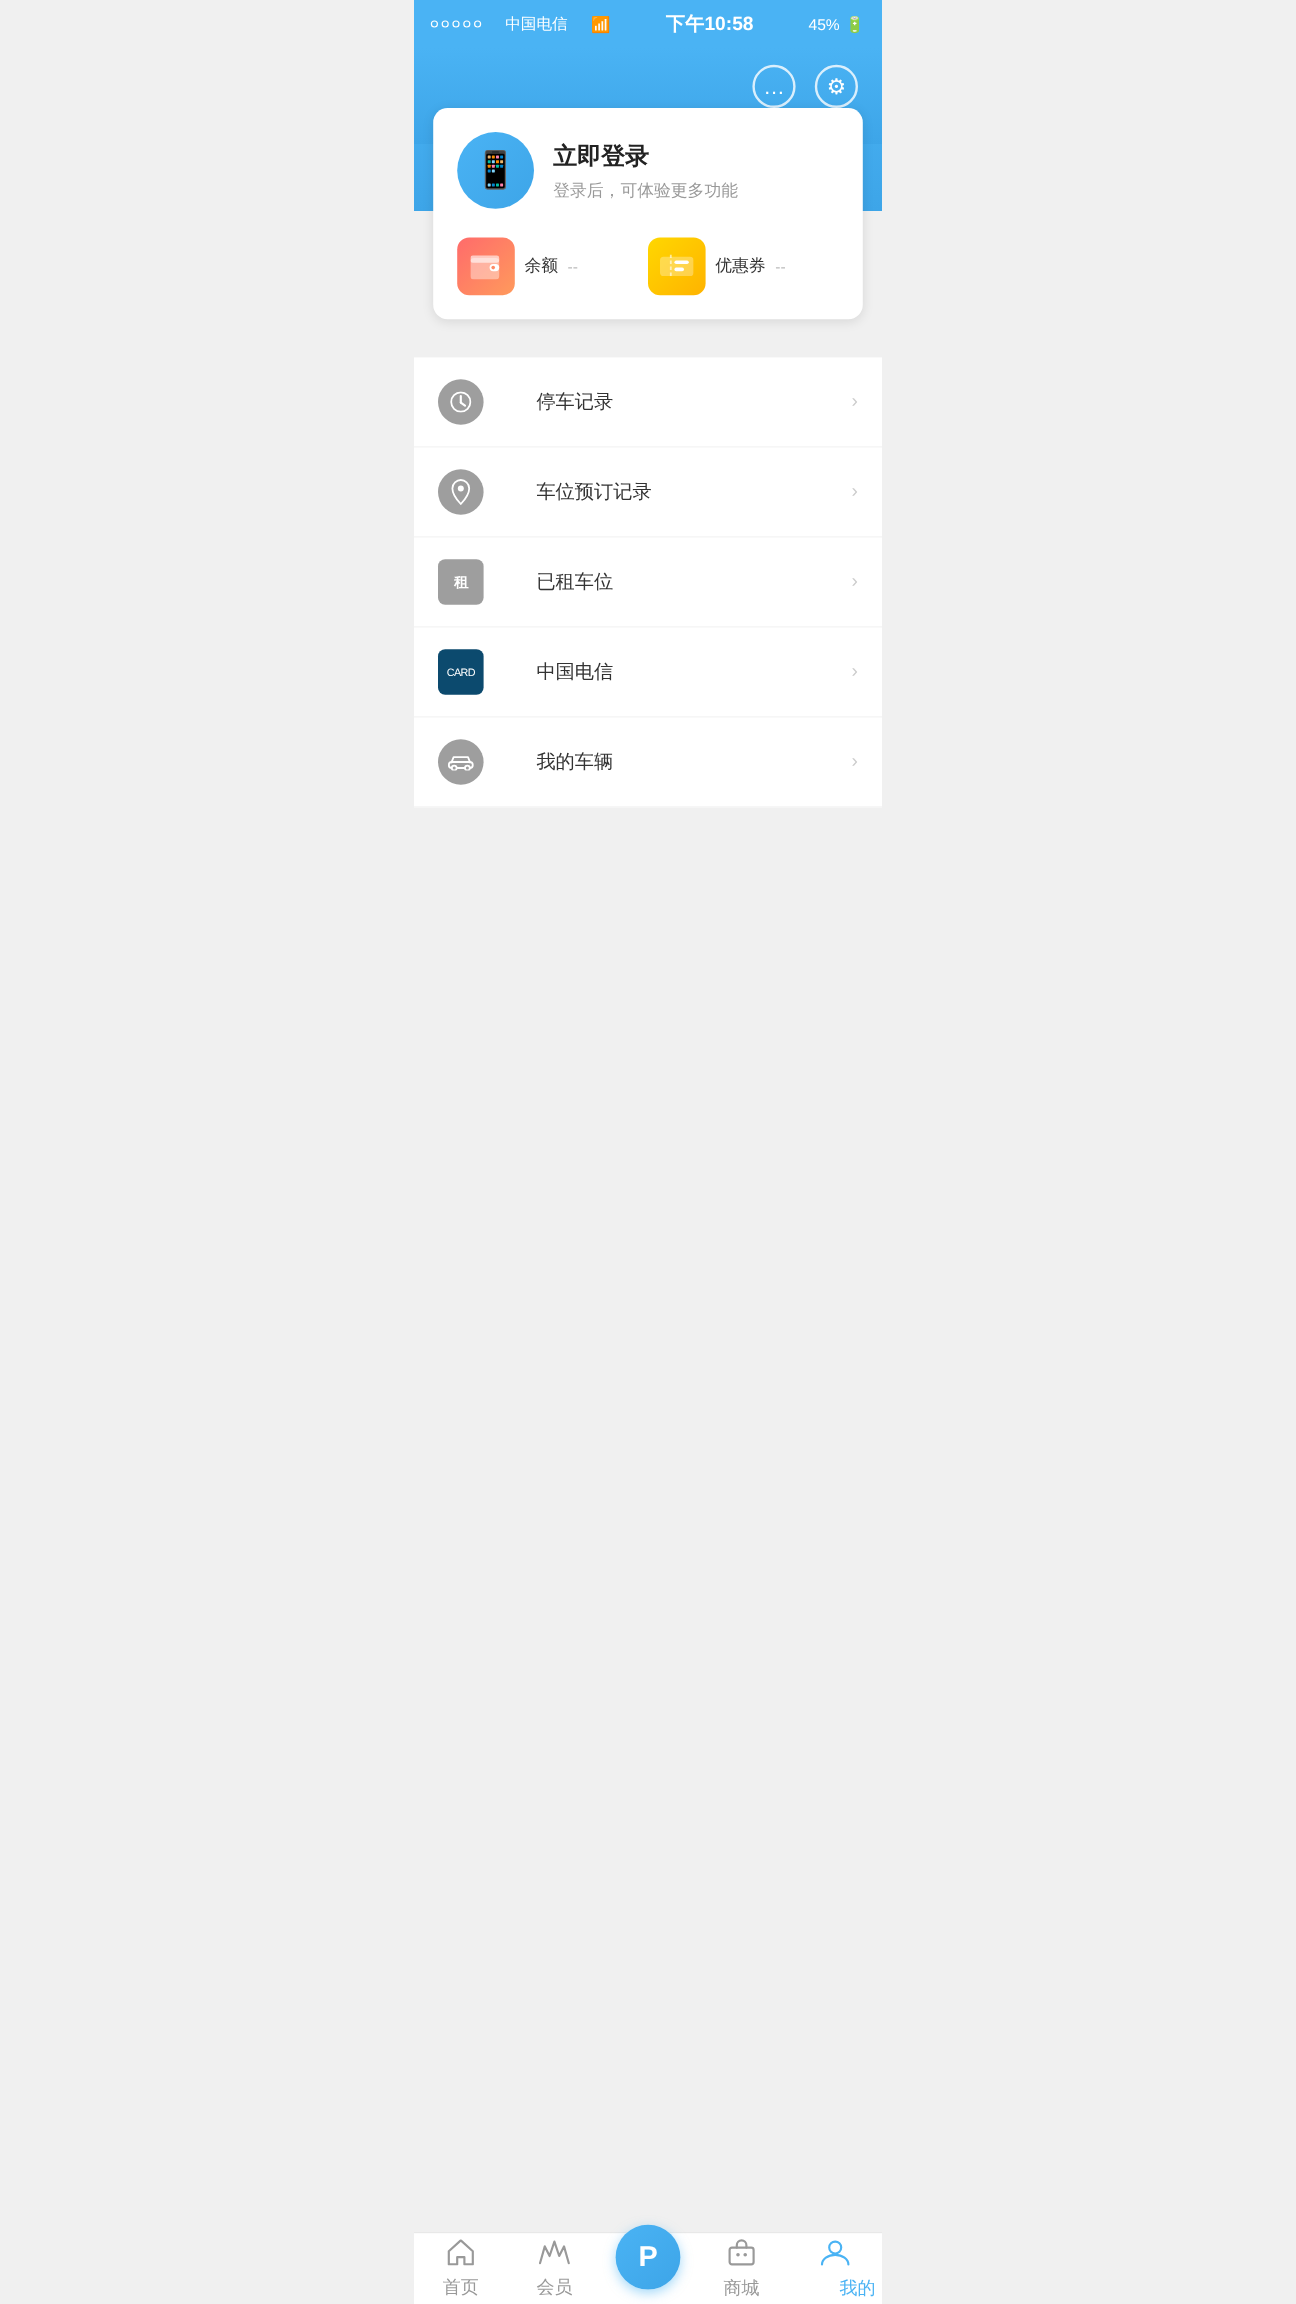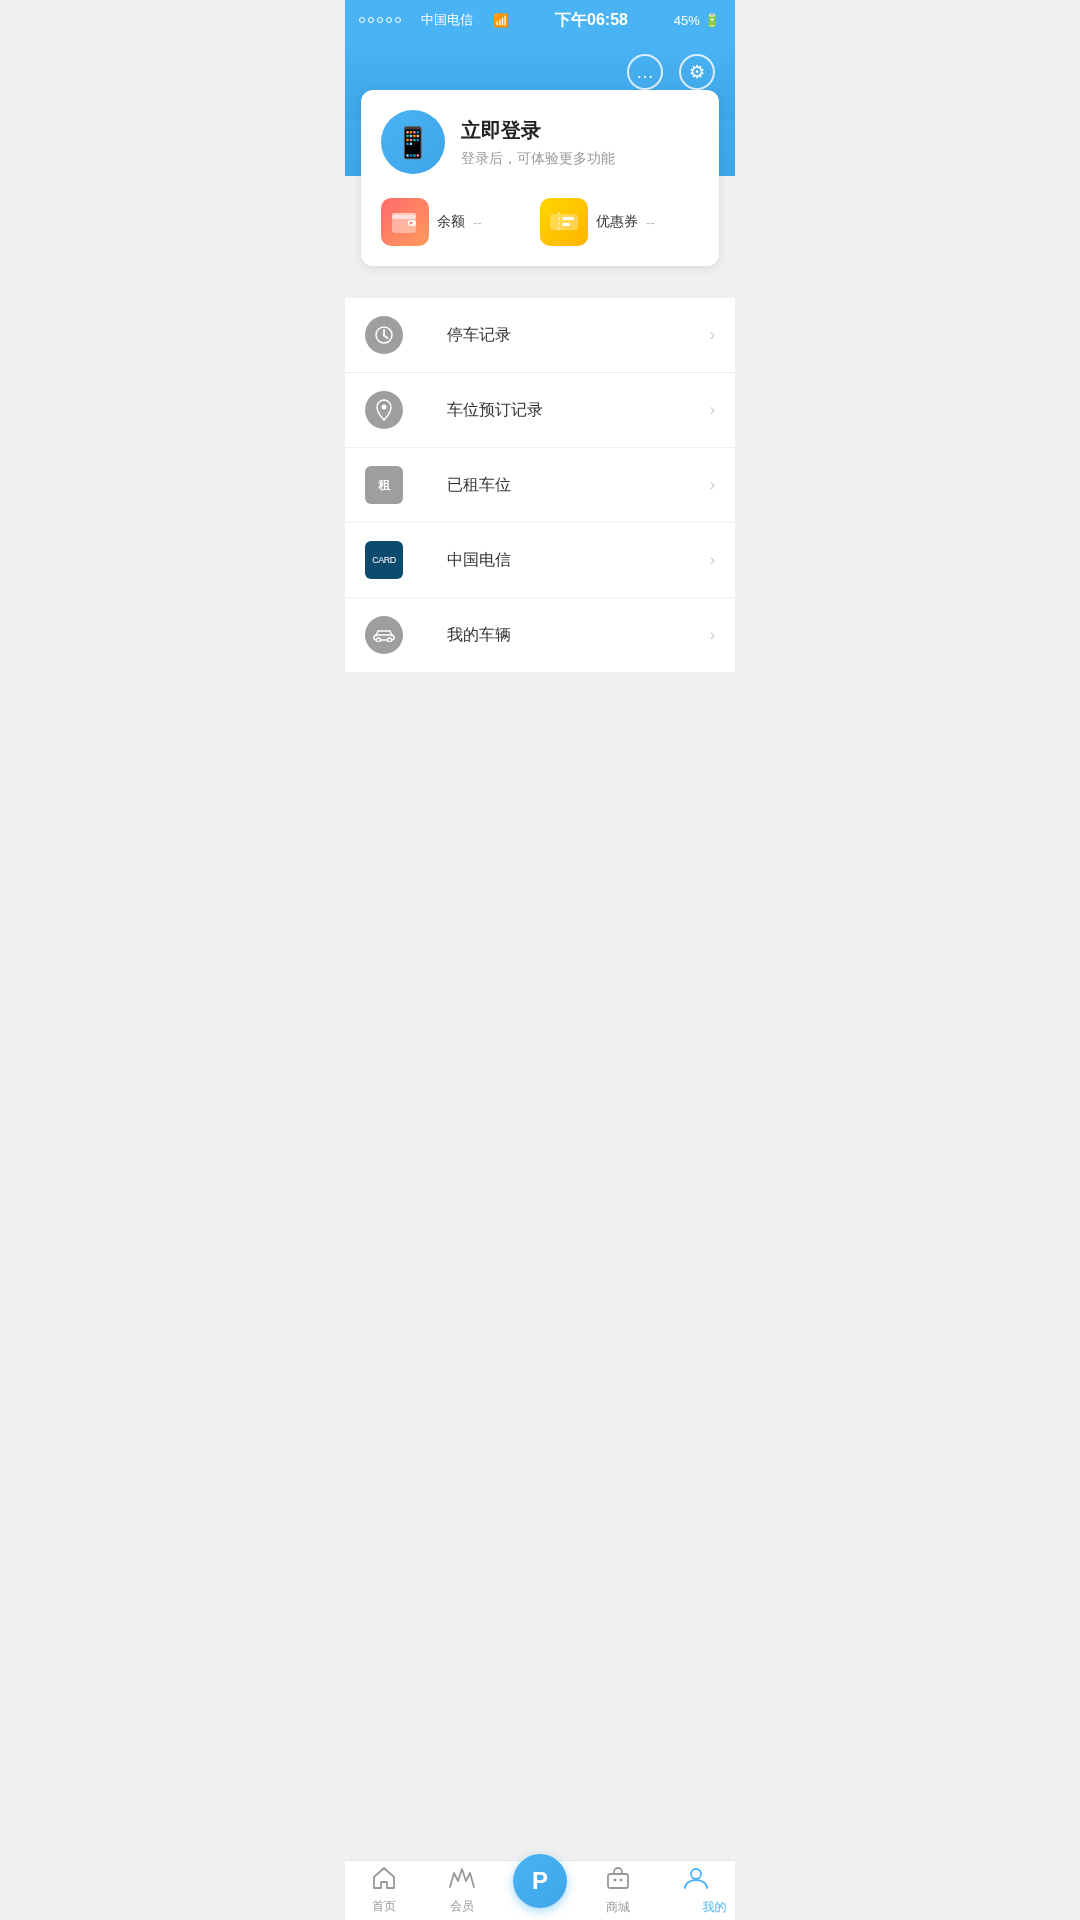--- a/index.html
+++ b/index.html
@@ -170,21 +170,21 @@
       flex: 1;
       display: flex;
       flex-direction: column;
       align-items: center;
       justify-content: center;
       gap: 3px;
       cursor: pointer;
     }
     .nav-icon { font-size: 22px; color: #999; }
     .nav-icon.active { color: #4ab3f4; }
-    .nav-label { font-size: 12px; color: #999; }
+    .nav-label { font-size: 15px; color: #999; }
     .nav-label.active { color: #4ab3f4; margin-left: 37px; }
     .nav-center-btn {
       width: 54px; height: 54px;
       background: linear-gradient(135deg, #4ab3f4, #3da5e8);
       border-radius: 50%;
       display: flex; align-items: center; justify-content: center;
       margin-top: -20px;
       box-shadow: 0 3px 10px rgba(74,179,244,0.5);
       cursor: pointer;
       flex-shrink: 0;
@@ -207,21 +207,21 @@
     <div class="status-dots">
       <div class="dot empty"></div>
       <div class="dot empty"></div>
       <div class="dot empty"></div>
       <div class="dot empty"></div>
       <div class="dot empty"></div>
     </div>
     <span>中国电信</span>
     <span>📶</span>
   </div>
-  <div class="status-center">下午06:58</div>
+  <div class="status-center">下午10:58</div>
   <div class="status-right">
     <span>45%</span>
     <span>🔋</span>
   </div>
 </div>
 
 <div class="blue-bg">
 
   <div class="header">
     <div class="header-icon">

